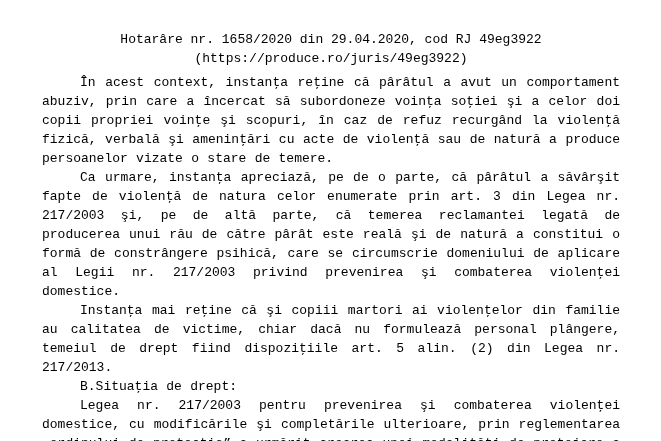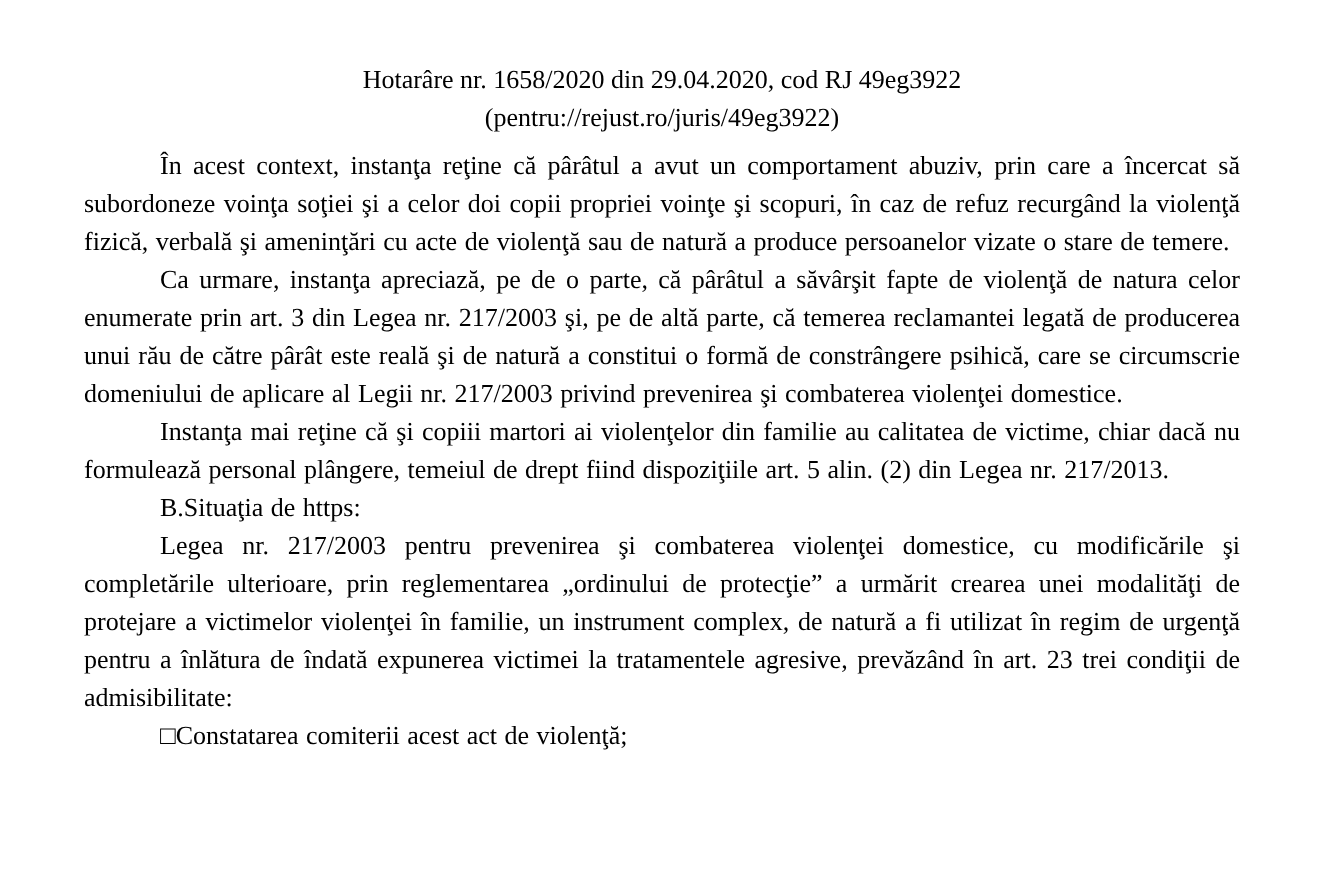--- a/index.html
+++ b/index.html
@@ -7,21 +7,21 @@
     padding: 0;
     background: #ffffff;
   }
   .page {
     position: relative;
     width: 661px;
     height: 441px;
     box-sizing: border-box;
     background: #ffffff;
     color: #000000;
-    font-family: Liberation Serif, serif;
+    font-family: Liberation Mono, monospace;
     font-size: 13px;
     line-height: 19px;
     padding: 30px 41px 0 42px;
     overflow: hidden;
   }
   .doc-header {
     text-align: center;
     margin-bottom: 5px;
   }
   .doc-header .title-line,
@@ -34,24 +34,24 @@
     text-indent: 38px;
     word-spacing: 0.5px;
   }
 </style>
 </head>
 <body>
 
 <div class="page">
   <header class="doc-header">
     <div class="title-line">Hotarâre nr. 1658/2020 din 29.04.2020, cod RJ 49eg3922</div>
-    <div class="url-line">(pentru://rejust.ro/juris/49eg3922)</div>
+    <div class="url-line">(https://produce.ro/juris/49eg3922)</div>
   </header>
 
   <main class="doc-body">
     <p>În acest context, instanţa reţine că pârâtul a avut un comportament abuziv, prin care a încercat să subordoneze voinţa soţiei şi a celor doi copii propriei voinţe şi scopuri, în caz de refuz recurgând la violenţă fizică, verbală şi ameninţări cu acte de violenţă sau de natură a produce persoanelor vizate o stare de temere.</p>
     <p>Ca urmare, instanţa apreciază, pe de o parte, că pârâtul a săvârşit fapte de violenţă de natura celor enumerate prin art. 3 din Legea nr. 217/2003 şi, pe de altă parte, că temerea reclamantei legată de producerea unui rău de către pârât este reală şi de natură a constitui o formă de constrângere psihică, care se circumscrie domeniului de aplicare al Legii nr. 217/2003 privind prevenirea şi combaterea violenţei domestice.</p>
     <p>Instanţa mai reţine că şi copiii martori ai violenţelor din familie au calitatea de victime, chiar dacă nu formulează personal plângere, temeiul de drept fiind dispoziţiile art. 5 alin. (2) din Legea nr. 217/2013.</p>
-    <p>B.Situaţia de https:</p>
+    <p>B.Situaţia de drept:</p>
     <p>Legea nr. 217/2003 pentru prevenirea şi combaterea violenţei domestice, cu modificările şi completările ulterioare, prin reglementarea „ordinului de protecţie” a urmărit crearea unei modalităţi de protejare a victimelor violenţei în familie, un instrument complex, de natură a fi utilizat în regim de urgenţă pentru a înlătura de îndată expunerea victimei la tratamentele agresive, prevăzând în art. 23 trei condiţii de admisibilitate:</p>
     <p>□Constatarea comiterii acest act de violenţă;</p>
   </main>
 </div>
 
 </body></html>

